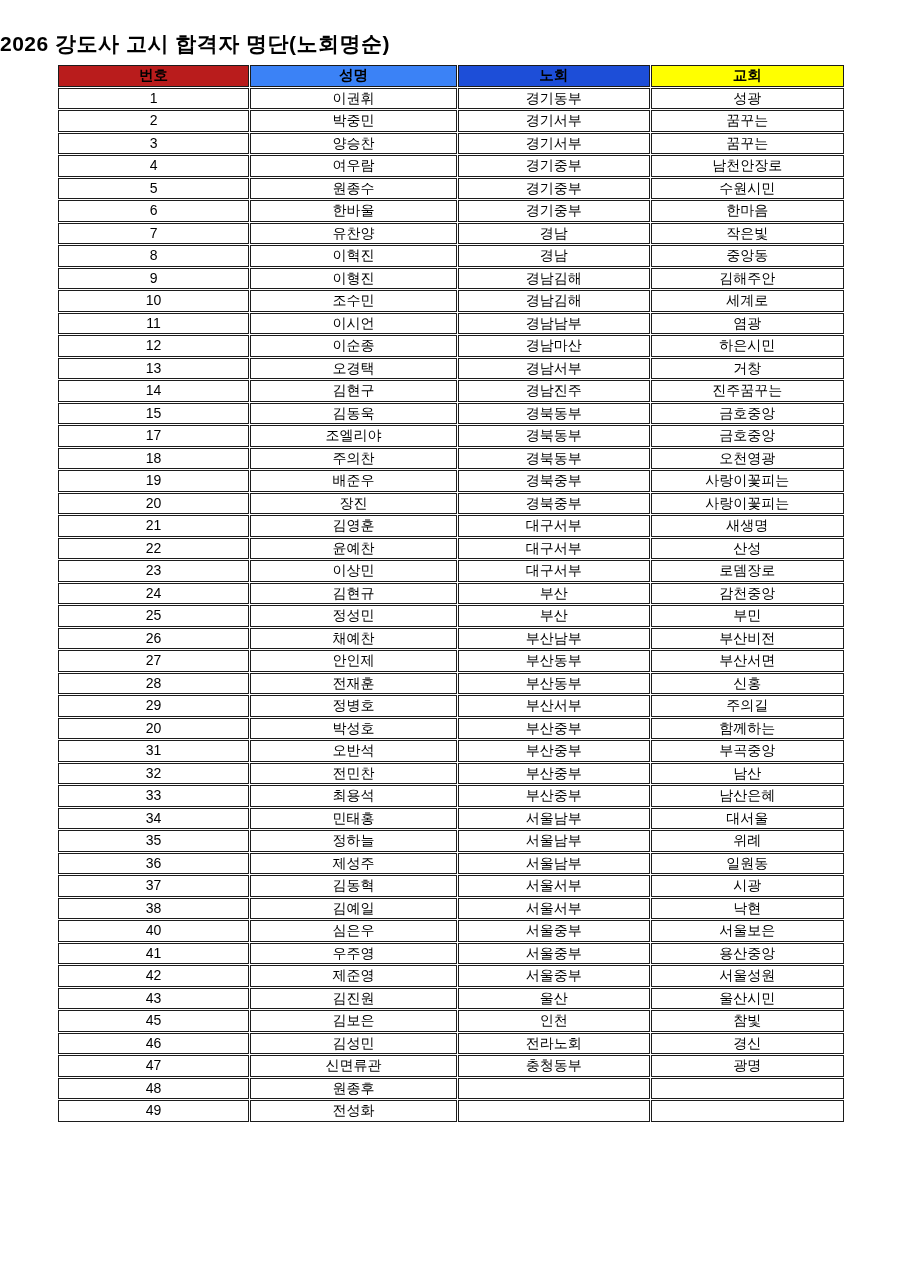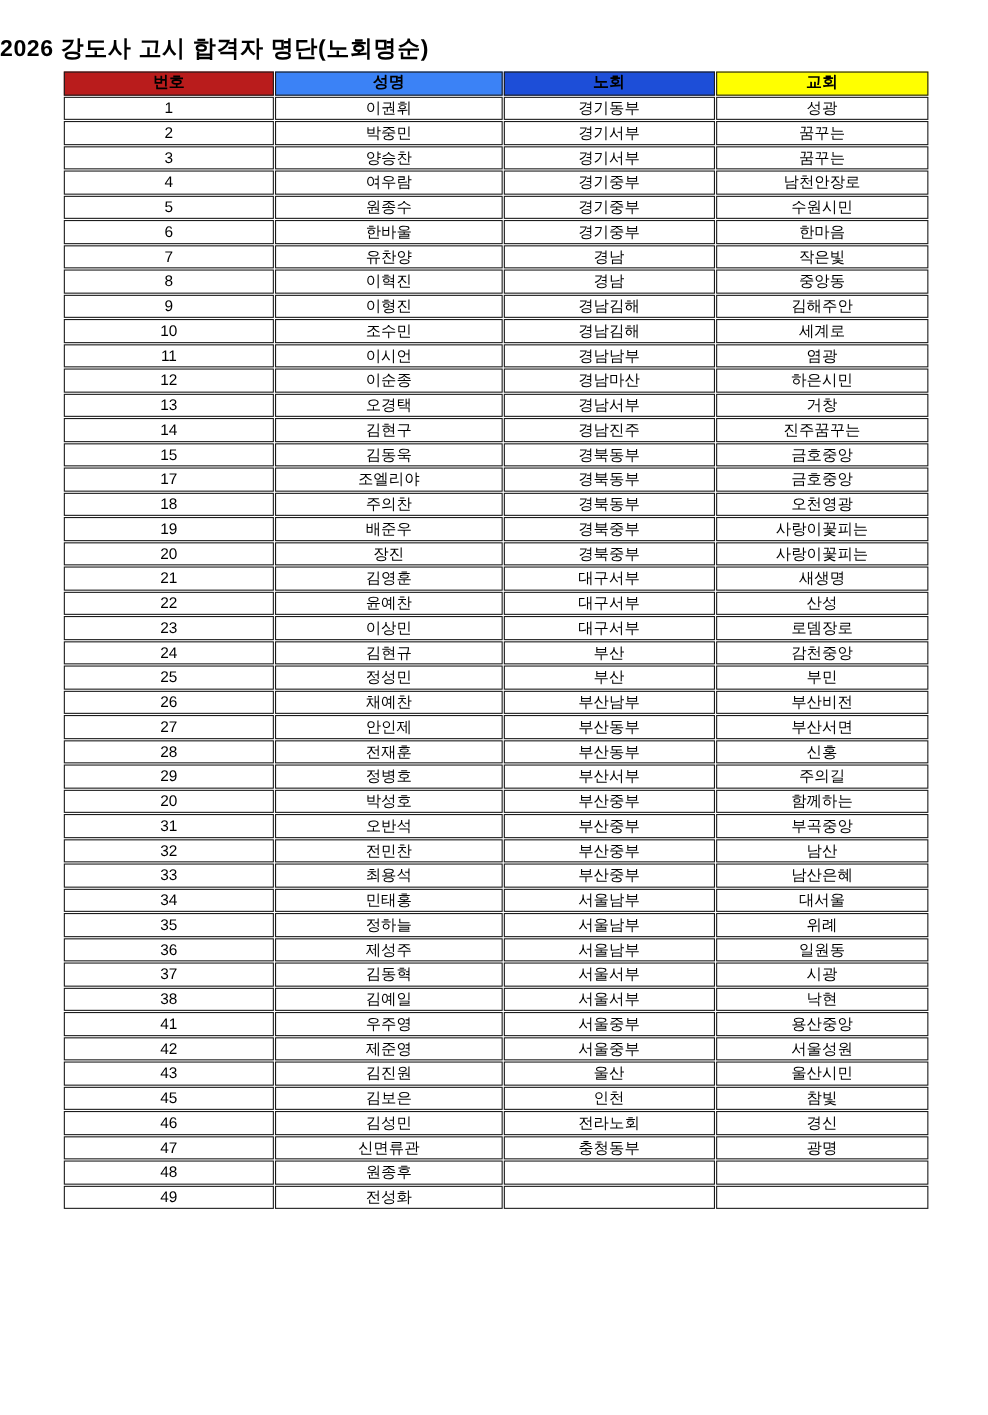--- a/index.html
+++ b/index.html
@@ -290,20 +290,26 @@
         <td>서울서부</td>
         <td>시광</td>
       </tr>
       <tr>
         <td>38</td>
         <td>김예일</td>
         <td>서울서부</td>
         <td>낙현</td>
       </tr>
       <tr>
+        <td>40</td>
+        <td>심은우</td>
+        <td>서울중부</td>
+        <td>서울보은</td>
+      </tr>
+      <tr>
         <td>41</td>
         <td>우주영</td>
         <td>서울중부</td>
         <td>용산중앙</td>
       </tr>
       <tr>
         <td>42</td>
         <td>제준영</td>
         <td>서울중부</td>
         <td>서울성원</td>

